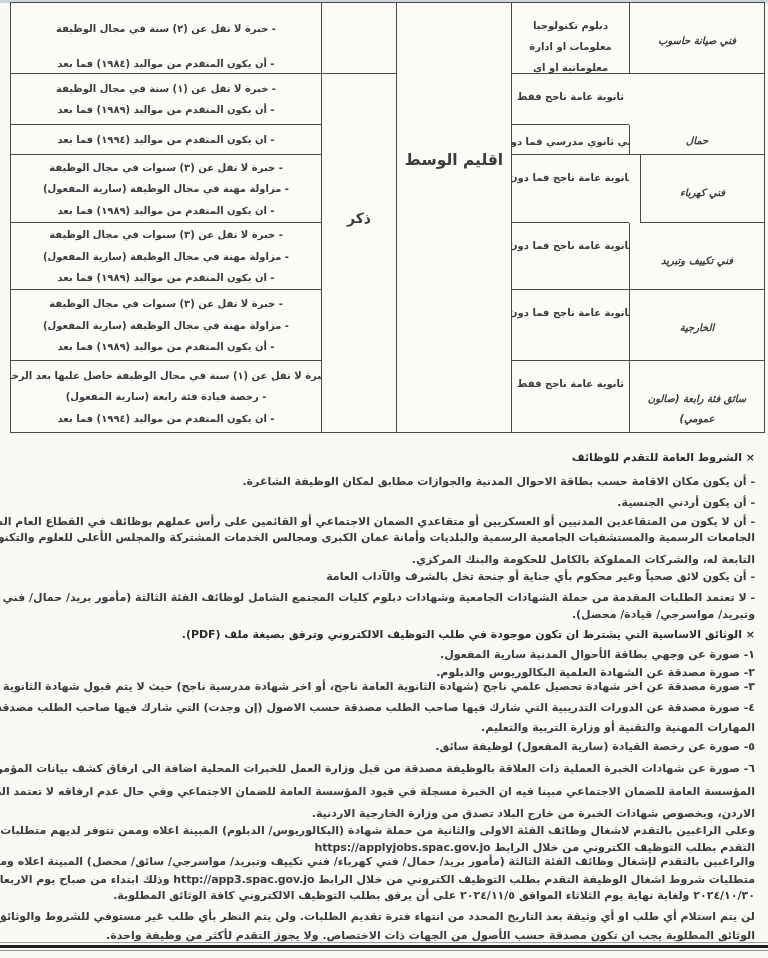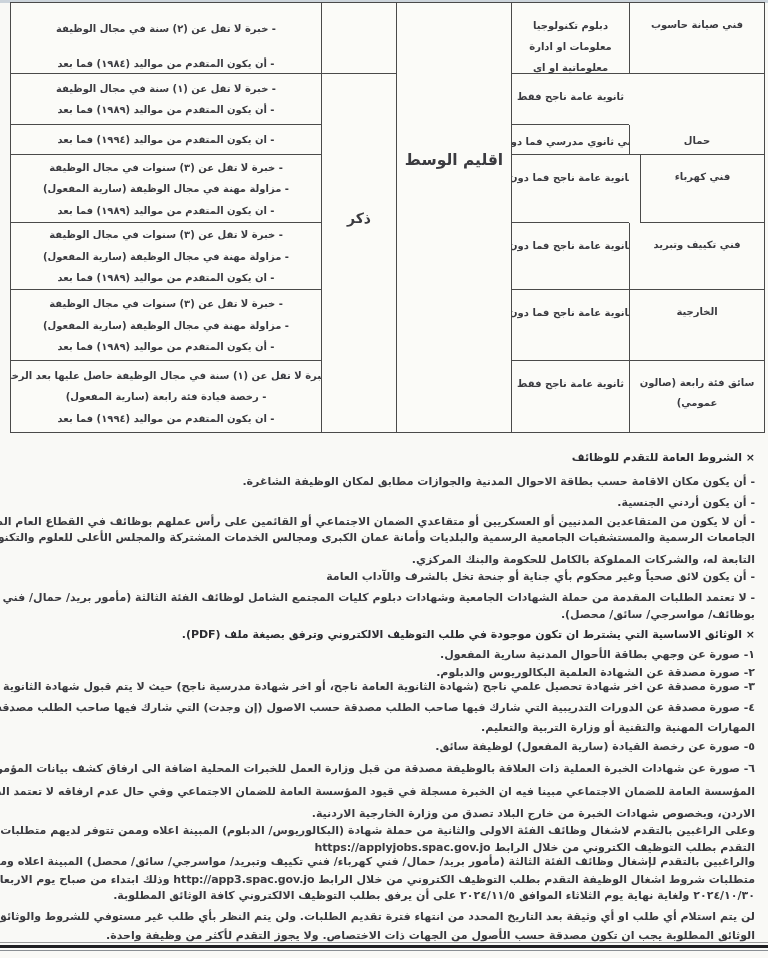--- a/index.html
+++ b/index.html
@@ -23,21 +23,21 @@
     color:#3b3b40;font-weight:bold;
   }
   .cell{
     box-sizing:border-box;
     border-inline-end:1px solid #4a4a4a;
     border-bottom:1px solid #4a4a4a;
     display:flex;flex-direction:column;align-items:center;
     text-align:center;overflow:hidden;
   }
   .lastrow{border-bottom:none;}
-  .jobc{grid-column:1;font-size:10px;line-height:20px;padding:12px 4px 0 4px;}
+  .jobc{grid-column:1;font-size:10px;line-height:20px;padding:28px 4px 0 4px;font-style:italic;}
   .qualc{grid-column:2;font-size:10px;line-height:21px;padding:12px 5px 0 5px;}
   .nw{white-space:nowrap;}
   .regionc{
     grid-column:3;grid-row:1/8;border-bottom:none;
     font-size:15.5px;padding-top:148px;letter-spacing:0;
   }
   .gtop{grid-column:4;grid-row:1;}
   .gmain{grid-column:4;grid-row:2/8;border-bottom:none;font-size:14px;padding-top:136px;}
   .condc{
     grid-column:5;border-inline-end:none;
@@ -157,21 +157,21 @@
 
   <div class="notes">
     <div class="ln h" style="top:449px">× الشروط العامة للتقدم للوظائف</div>
     <div class="ln" style="top:473px">- أن يكون مكان الاقامة حسب بطاقة الاحوال المدنية والجوازات مطابق لمكان الوظيفة الشاغرة.</div>
     <div class="ln" style="top:494px">- أن يكون أردني الجنسية.</div>
     <div class="ln" style="top:513px">- أن لا يكون من المتقاعدين المدنيين أو العسكريين أو متقاعدي الضمان الاجتماعي أو القائمين على رأس عملهم بوظائف في القطاع العام المدني والعسكري بما في ذلك</div>
     <div class="ln" style="top:529px">الجامعات الرسمية والمستشفيات الجامعية الرسمية والبلديات وأمانة عمان الكبرى ومجالس الخدمات المشتركة والمجلس الأعلى للعلوم والتكنولوجيا والمراكز العلمية</div>
     <div class="ln" style="top:551px">التابعة له، والشركات المملوكة بالكامل للحكومة والبنك المركزي.</div>
     <div class="ln" style="top:568px">- أن يكون لائق صحياً وغير محكوم بأي جناية أو جنحة تخل بالشرف والآداب العامة</div>
     <div class="ln" style="top:589px">- لا تعتمد الطلبات المقدمة من حملة الشهادات الجامعية وشهادات دبلوم كليات المجتمع الشامل لوظائف الفئة الثالثة (مأمور بريد/ حمال/ فني كهرباء/ فني تكييف</div>
-    <div class="ln" style="top:606px">بوظائف/ مواسرجي/ سائق/ محصل).</div>
+    <div class="ln" style="top:606px">وتبريد/ مواسرجي/ قيادة/ محصل).</div>
     <div class="ln h" style="top:626px">× الوثائق الاساسية التي يشترط ان تكون موجودة في طلب التوظيف الالكتروني وترفق بصيغة ملف (PDF).</div>
     <div class="ln" style="top:646px">١- صورة عن وجهي بطاقة الأحوال المدنية سارية المفعول.</div>
     <div class="ln" style="top:664px">٢- صورة مصدقة عن الشهادة العلمية البكالوريوس والدبلوم.</div>
     <div class="ln" style="top:678px">٣- صورة مصدقة عن اخر شهادة تحصيل علمي ناجح (شهادة الثانوية العامة ناجح، أو اخر شهادة مدرسية ناجح) حيث لا يتم قبول شهادة الثانوية العامة راسب.</div>
     <div class="ln" style="top:699px">٤- صورة مصدقة عن الدورات التدريبية التي شارك فيها صاحب الطلب مصدقة حسب الاصول (إن وجدت) التي شارك فيها صاحب الطلب مصدقة من هيئة تنمية وتطوير</div>
     <div class="ln" style="top:719px">المهارات المهنية والتقنية أو وزارة التربية والتعليم.</div>
     <div class="ln" style="top:738px">٥- صورة عن رخصة القيادة (سارية المفعول) لوظيفة سائق.</div>
     <div class="ln" style="top:760px">٦- صورة عن شهادات الخبرة العملية ذات العلاقة بالوظيفة مصدقة من قبل وزارة العمل للخبرات المحلية اضافة الى ارفاق كشف بيانات المؤمن عليه الذي يصدر من</div>
     <div class="ln" style="top:783px">المؤسسة العامة للضمان الاجتماعي مبينا فيه ان الخبرة مسجلة في قيود المؤسسة العامة للضمان الاجتماعي وفي حال عدم ارفاقه لا تعتمد الخبرات المحلية من داخل</div>
     <div class="ln" style="top:805px">الاردن، وبخصوص شهادات الخبرة من خارج البلاد تصدق من وزارة الخارجية الاردنية.</div>

